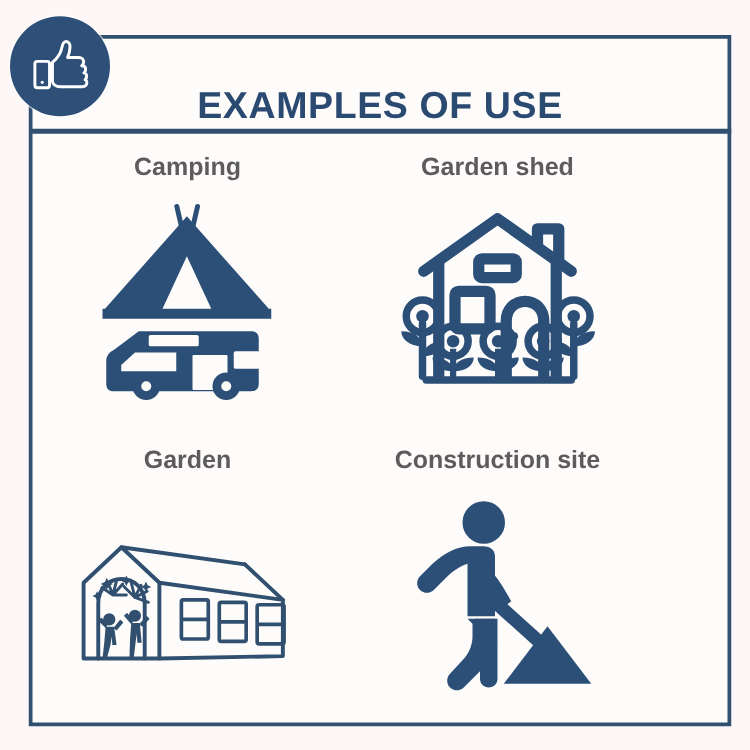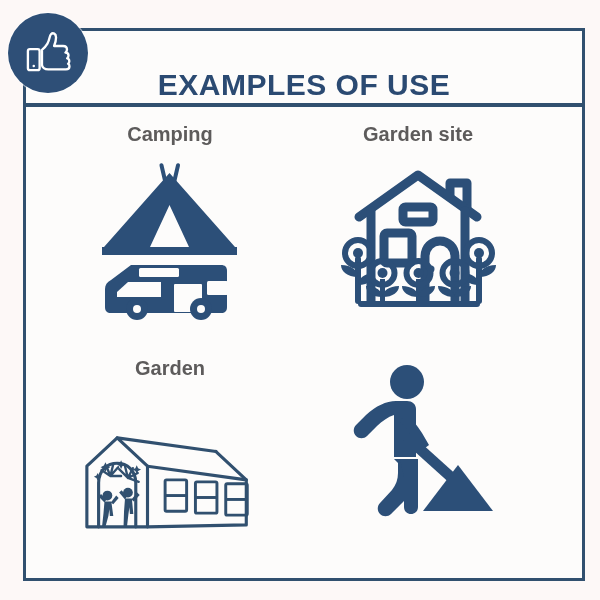--- a/index.html
+++ b/index.html
@@ -87,21 +87,20 @@
   
   .grid {
     position: absolute;
     left: 26px;
     top: 110px;
     width: 496px;
     height: 468px;
     display: grid;
     grid-template-columns: 1fr 1fr;
     grid-template-rows: 1fr 1fr;
-    padding-left: 20px;
   }
   .cell {
     position: relative;
     display: flex;
     flex-direction: column;
     align-items: center;
   }
   .cell-label {
     margin-top: 13px;
     color: #5d5b5b;
@@ -188,21 +187,21 @@
           </g>
           <g fill="#fdfcfb">
             <circle cx="42" cy="148" r="4"></circle>
             <circle cx="106" cy="148" r="4"></circle>
           </g>
         </svg>
       </div>
     </div>
 
     <div class="cell">
-      <div class="cell-label">Garden site</div>
+      <div class="cell-label">Garden shed</div>
       <div class="cell-art">
         <svg class="art-shed" viewBox="0 0 165 160">
           <g fill="none" stroke="#2c4f78" stroke-width="9" stroke-linejoin="round" stroke-linecap="round">
 
             <path d="M114 36 L114 22 L131 22 L131 50"></path>
 
             <path d="M23 56 L82 14 L141 56"></path>
 
             <path d="M35 50 L35 140 M129 50 L129 140"></path>
 
@@ -307,20 +306,21 @@
             <path d="M45 95 L52 95 L53.5 111 L50 111 L49.5 104 L48.5 111 L47 124
                      L43.5 124 L44 108 Z"></path>
             <path d="M45 96 L39 89 L41.5 86.5 L47 93 Z"></path>
             <path d="M51.5 96 L57.5 89 L60 91.5 L54 98 Z"></path>
           </g>
         </svg>
       </div>
     </div>
 
     <div class="cell">
+      <div class="cell-label">Construction site</div>
       <div class="cell-art">
         <svg class="art-constr" viewBox="0 0 160 160">
           <g fill="#2c4f78">
 
             <circle cx="69" cy="23" r="17"></circle>
 
             <path d="M58 42 C48 42 38 47 28 56 L18 66
                      C15 69 15 74 18 77 C21 80 26 80 29 77 L39 67
                      C44 62 50 58 56 56 L56 98 L78 98
                      L78 50 C78 45 74 42 69 42 Z"></path>

